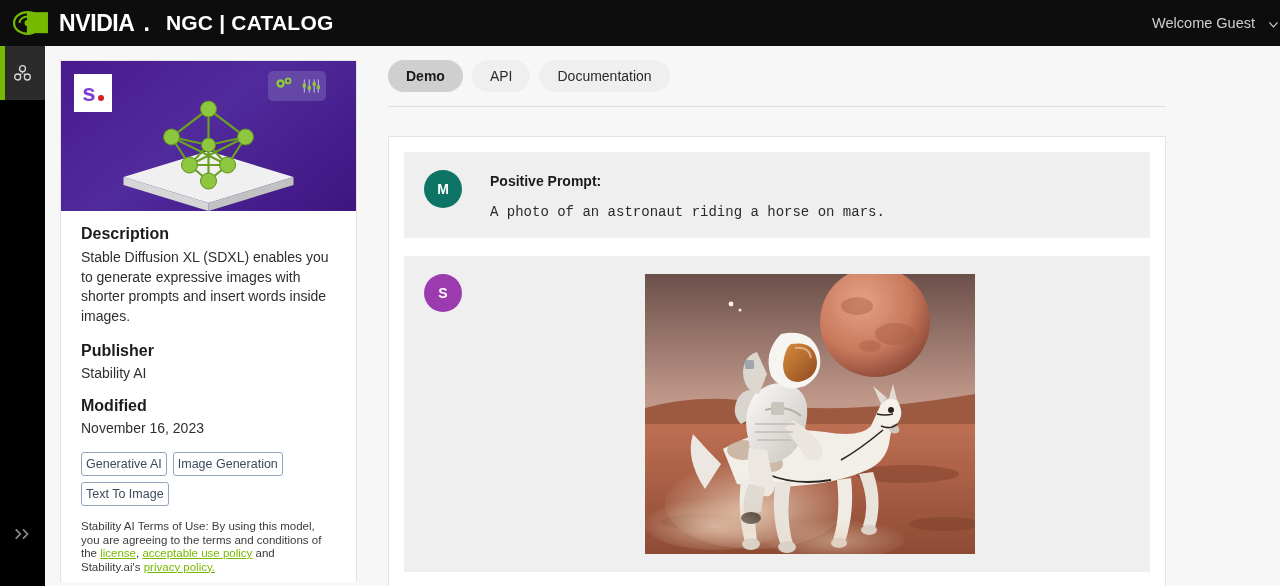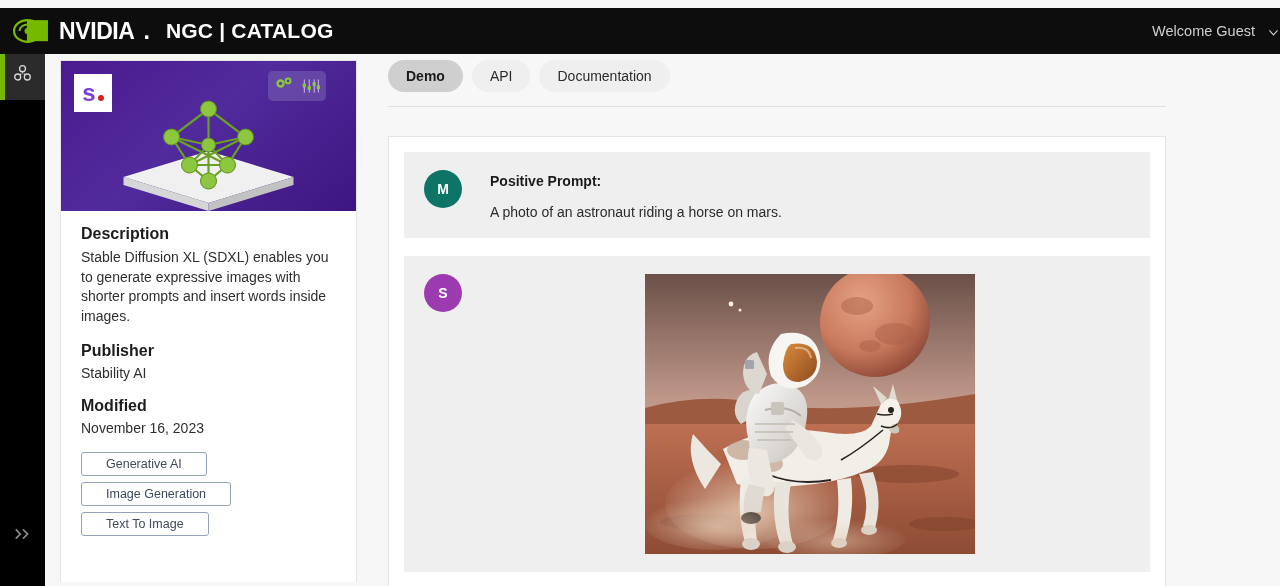--- a/index.html
+++ b/index.html
@@ -7,21 +7,21 @@
     width: 1280px; height: 586px;
     overflow: hidden;
     background: #ffffff;
     font-family: "Liberation Sans", sans-serif;
   }
 
   #app { position: relative; width: 1280px; height: 586px; background: #f7f7f7; }
 
   
   .topbar {
-    position: absolute; top: 8px; left: 0;
+    position: absolute; top: 0; left: 0;
     width: 1280px; height: 46px;
     background: #0d0d0d;
     display: flex; align-items: center;
     z-index: 40;
   }
   .brand { display: flex; align-items: center; padding-left: 12px; gap: 9px; }
   .nv-eye { width: 38px; height: 26px; display: block; }
   .nv-word {
     font-size: 23px; font-weight: bold; color: #ffffff;
     letter-spacing: -0.4px; font-family: "Liberation Sans", sans-serif;
@@ -115,21 +115,21 @@
   .side-desc {
     font-size: 14px; color: #2f2f2f; line-height: 19.5px;
     margin-bottom: 16px;
   }
   .side-value {
     font-size: 14px; color: #2f2f2f; margin-bottom: 16px;
   }
   .chips { display: flex; flex-wrap: wrap; gap: 6px; margin-top: 3px; margin-bottom: 14px; }
   .chip {
     border: 1px solid #94a3bd; border-radius: 3px;
-    padding: 4px 24px; font-size: 12.5px; color: #3d4a5c;
+    padding: 4px 4px; font-size: 12.5px; color: #3d4a5c;
     background: #fff; cursor: pointer; white-space: nowrap;
   }
   .terms {
     font-size: 11.5px; color: #3b3b3b; line-height: 13.5px;
   }
   .terms a { color: #76b900; text-decoration: underline; cursor: pointer; }
 
   
   .main { position: absolute; left: 388px; top: 60px; width: 790px; }
   .tabs { display: flex; gap: 9px; padding-bottom: 14px; }
@@ -152,21 +152,21 @@
   }
   .msg + .msg { margin-top: 18px; }
   .avatar {
     width: 38px; height: 38px; border-radius: 50%;
     display: flex; align-items: center; justify-content: center;
     color: #ffffff; font-size: 14px; font-weight: bold;
     flex: 0 0 auto;
   }
   .msg-body { padding-top: 3px; }
   .prompt-title { font-size: 14px; font-weight: bold; color: #1c1c1c; margin-bottom: 15px; }
-  .prompt-text { font-size: 14px; color: #2b2b2b; }
+  .prompt-text { font-size: 14px; color: #2b2b2b; font-family: Liberation Mono, monospace; }
   .gen-wrap { flex: 1; display: flex; justify-content: center; }
   .gen-img { width: 330px; height: 280px; display: block; }
 </style>
 </head>
 <body>
 
 <div id="app">
 
   <div class="topbar">
     <div class="brand">
@@ -268,20 +268,23 @@
 
       <div class="side-label">Modified</div>
       <div class="side-value">November 16, 2023</div>
 
       <div class="chips">
         <span class="chip">Generative AI</span>
         <span class="chip">Image Generation</span>
         <span class="chip">Text To Image</span>
       </div>
 
+      <div class="terms">
+        <span>Stability AI Terms of Use: By using this model, you are agreeing to the terms and conditions of the </span><a>license</a><span>, </span><a>acceptable use policy</a><span> and Stability.ai's </span><a>privacy policy.</a>
+      </div>
     </div>
   </div>
 
   <div class="main">
 
     <div class="tabs">
       <button class="tab active">Demo</button>
       <button class="tab">API</button>
       <button class="tab">Documentation</button>
     </div>

